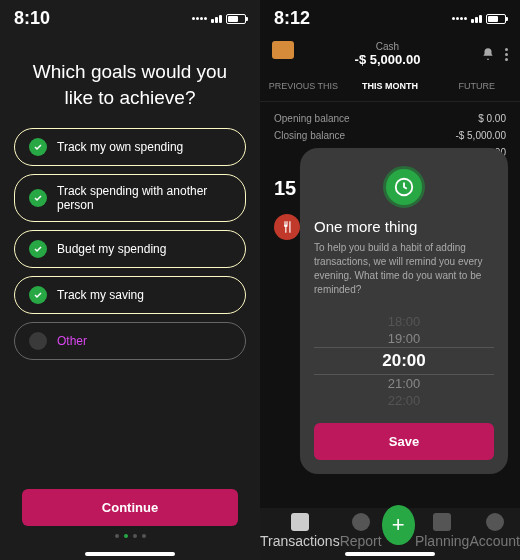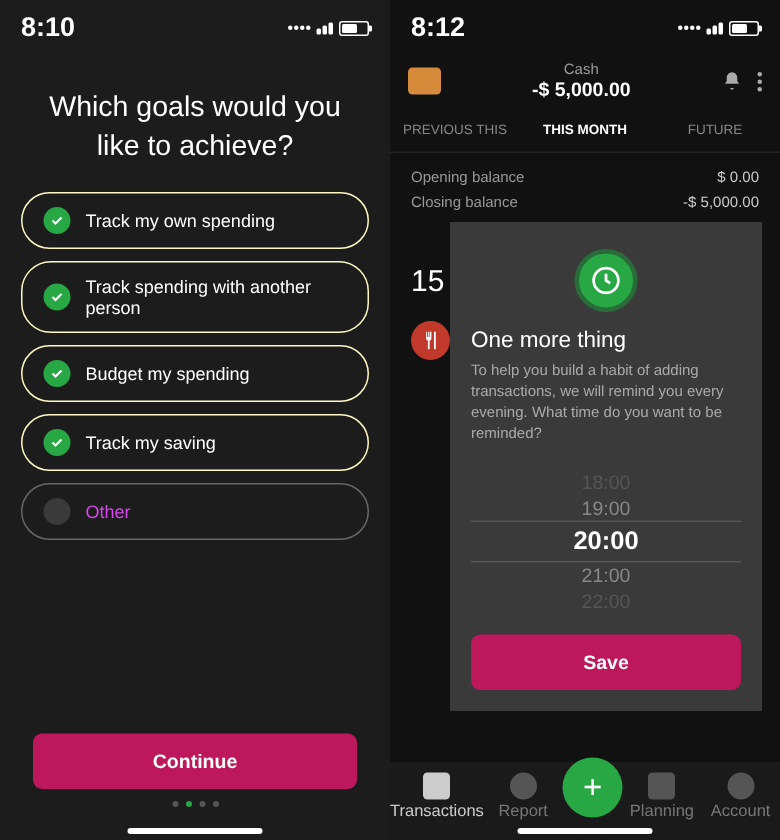--- a/index.html
+++ b/index.html
@@ -24,48 +24,48 @@
 .opt.un{border:1px solid #666;color:#d946ef}
 .chk{width:18px;height:18px;border-radius:50%;display:flex;align-items:center;justify-content:center;flex-shrink:0}
 .chk.on{background:#28a745}
 .chk.off{background:#3a3a3a}
 .btn{background:#be185d;color:#fff;text-align:center;padding:11px;border-radius:6px;font-size:13px;font-weight:600;cursor:pointer}
 .left .btn{position:absolute;bottom:34px;left:22px;right:22px}
 .pdots{position:absolute;bottom:22px;left:0;right:0;display:flex;justify-content:center;gap:5px}
 .pdots span{width:4px;height:4px;border-radius:50%;background:#555}
 .pdots span.on{background:#28a745}
 .hind{position:absolute;bottom:4px;left:50%;transform:translateX(-50%);width:90px;height:4px;background:#fff;border-radius:2px}
-.hdr{display:flex;align-items:center;justify-content:space-between;padding:4px 12px}
+.hdr{display:flex;justify-content:space-between;padding:4px 12px}
 .wallet{width:22px;height:18px;background:#d68b3a;border-radius:3px;position:relative}
 .cash{text-align:center;font-size:10px;color:#999}
 .cash .amt{font-size:13px;font-weight:600;color:#fff}
 .hicons{display:flex;gap:10px;align-items:center}
 .bell{width:14px;height:14px}
 .more{display:flex;flex-direction:column;gap:2px}
 .more span{width:3px;height:3px;background:#aaa;border-radius:50%}
 .tabs{display:flex;font-size:9px;color:#888;padding:6px 0;border-bottom:1px solid #222}
 .tabs div{flex:1;text-align:center;padding:4px}
 .tabs .act{color:#fff;font-weight:600}
 .bal{padding:8px 14px;font-size:10px;color:#999}
 .bal div{display:flex;justify-content:space-between;padding:3px 0}
 .bal .v{color:#ccc}
 .day{display:flex;align-items:center;gap:8px;padding:8px 14px}
-.day .n{font-size:20px;font-weight:400}
+.day .n{font-size:20px;font-weight:700}
 .txn{display:flex;align-items:center;gap:8px;padding:6px 14px}
 .txnicon{width:26px;height:26px;background:#c0392b;border-radius:50%;display:flex;align-items:center;justify-content:center}
-.modal{position:absolute;top:148px;left:40px;right:12px;background:#3a3a3a;border-radius:0;padding:14px 14px 14px;z-index:10}
+.modal{position:absolute;top:148px;left:40px;right:12px;background:#3a3a3a;border-radius:18px;padding:14px 14px 14px;z-index:10}
 .micon{width:42px;height:42px;background:#28a745;border-radius:50%;margin:4px auto 10px;display:flex;align-items:center;justify-content:center;border:3px solid #2a6b3a}
 .mtitle{font-size:15px;font-weight:500;margin-bottom:6px}
 .mtext{font-size:10px;color:#aaa;line-height:1.4;margin-bottom:16px}
 .picker{text-align:center;margin:8px 0 14px}
 .picker div{font-size:13px;color:#555;padding:1px}
 .picker .p1{color:#888}
 .picker .sel{color:#fff;font-size:17px;font-weight:700;border-top:1px solid #555;border-bottom:1px solid #555;padding:3px}
 .nav{position:absolute;bottom:0;left:0;right:0;height:52px;background:#1a1a1a;display:flex;align-items:center;justify-content:space-around;padding-bottom:6px}
-.nitem{text-align:center;font-size:11px;color:#777;flex:1}
+.nitem{text-align:center;font-size:14px;color:#777;flex:1}
 .nitem .ic{width:18px;height:18px;margin:0 auto 2px;background:#555;border-radius:3px}
 .nitem.act{color:#ccc}
 .nitem.act .ic{background:#ccc}
 .fab{width:40px;height:40px;background:#28a745;border-radius:50%;display:flex;align-items:center;justify-content:center;font-size:22px;color:#fff;margin-top:-12px}
 .redamt{color:#c0392b;position:absolute;right:12px;top:218px;font-size:10px;z-index:5}
 .dayamt{position:absolute;right:12px;top:192px;font-size:10px;color:#ccc;z-index:5}
 </style>
 </head>
 <body>
 

